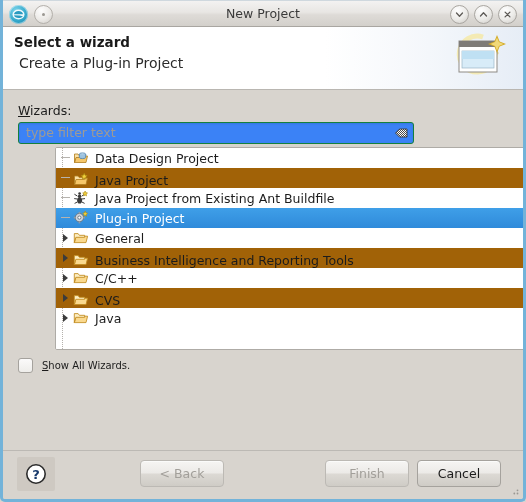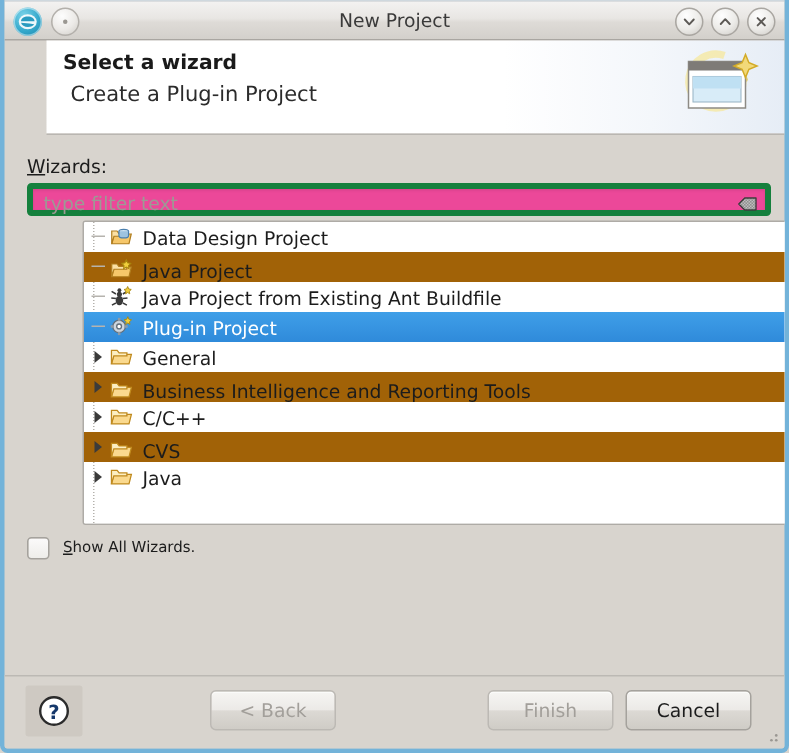--- a/index.html
+++ b/index.html
@@ -67,21 +67,20 @@
   }
   .tb-btn svg { position: absolute; left: 3px; top: 3px; }
 
   
   #header {
     position: relative;
     height: 62px;
     background: linear-gradient(to right, #ffffff 0%, #ffffff 62%, #f4f7fb 82%, #e6edf6 100%);
     border-bottom: 1px solid #b9b6b1;
     overflow: hidden;
-    margin-left: 28px;
   }
   #header .h-title {
     position: absolute; left: 11px; top: 7px;
     font-size: 13.5px; font-weight: bold; color: #1a1a1a;
   }
   #header .h-sub {
     position: absolute; left: 16px; top: 28px;
     font-size: 14px; color: #2b2b2b;
   }
   .wiz-graphic { position: absolute; right: 10px; top: 4px; width: 62px; height: 56px; }
@@ -90,24 +89,24 @@
   #body { position: relative; padding: 0; }
 
   .lbl-wizards {
     position: absolute; left: 15px; top: 13px;
     font-size: 12.5px; color: #1c1c1c;
   }
   .mn { text-decoration: underline; }
 
   .filter-box {
     position: absolute; left: 15px; top: 32px;
-    width: 496px; height: 22px;
-    box-sizing: border-box;
-    background: #ec4899;
-    border: 4px solid #15803d;
+    width: 396px; height: 22px;
+    box-sizing: border-box;
+    background: #3b82f6;
+    border: 1px solid #15803d;
     border-radius: 3px;
     box-shadow: inset 0 1px 2px rgba(0,0,0,.09);
   }
   .filter-input {
     position: absolute; left: 7px; top: 0;
     width: 455px; height: 20px; line-height: 20px;
     border: none; outline: none; background: transparent;
     font-family: inherit; font-size: 12.5px; color: #2b2b2b;
     padding: 0;
   }

